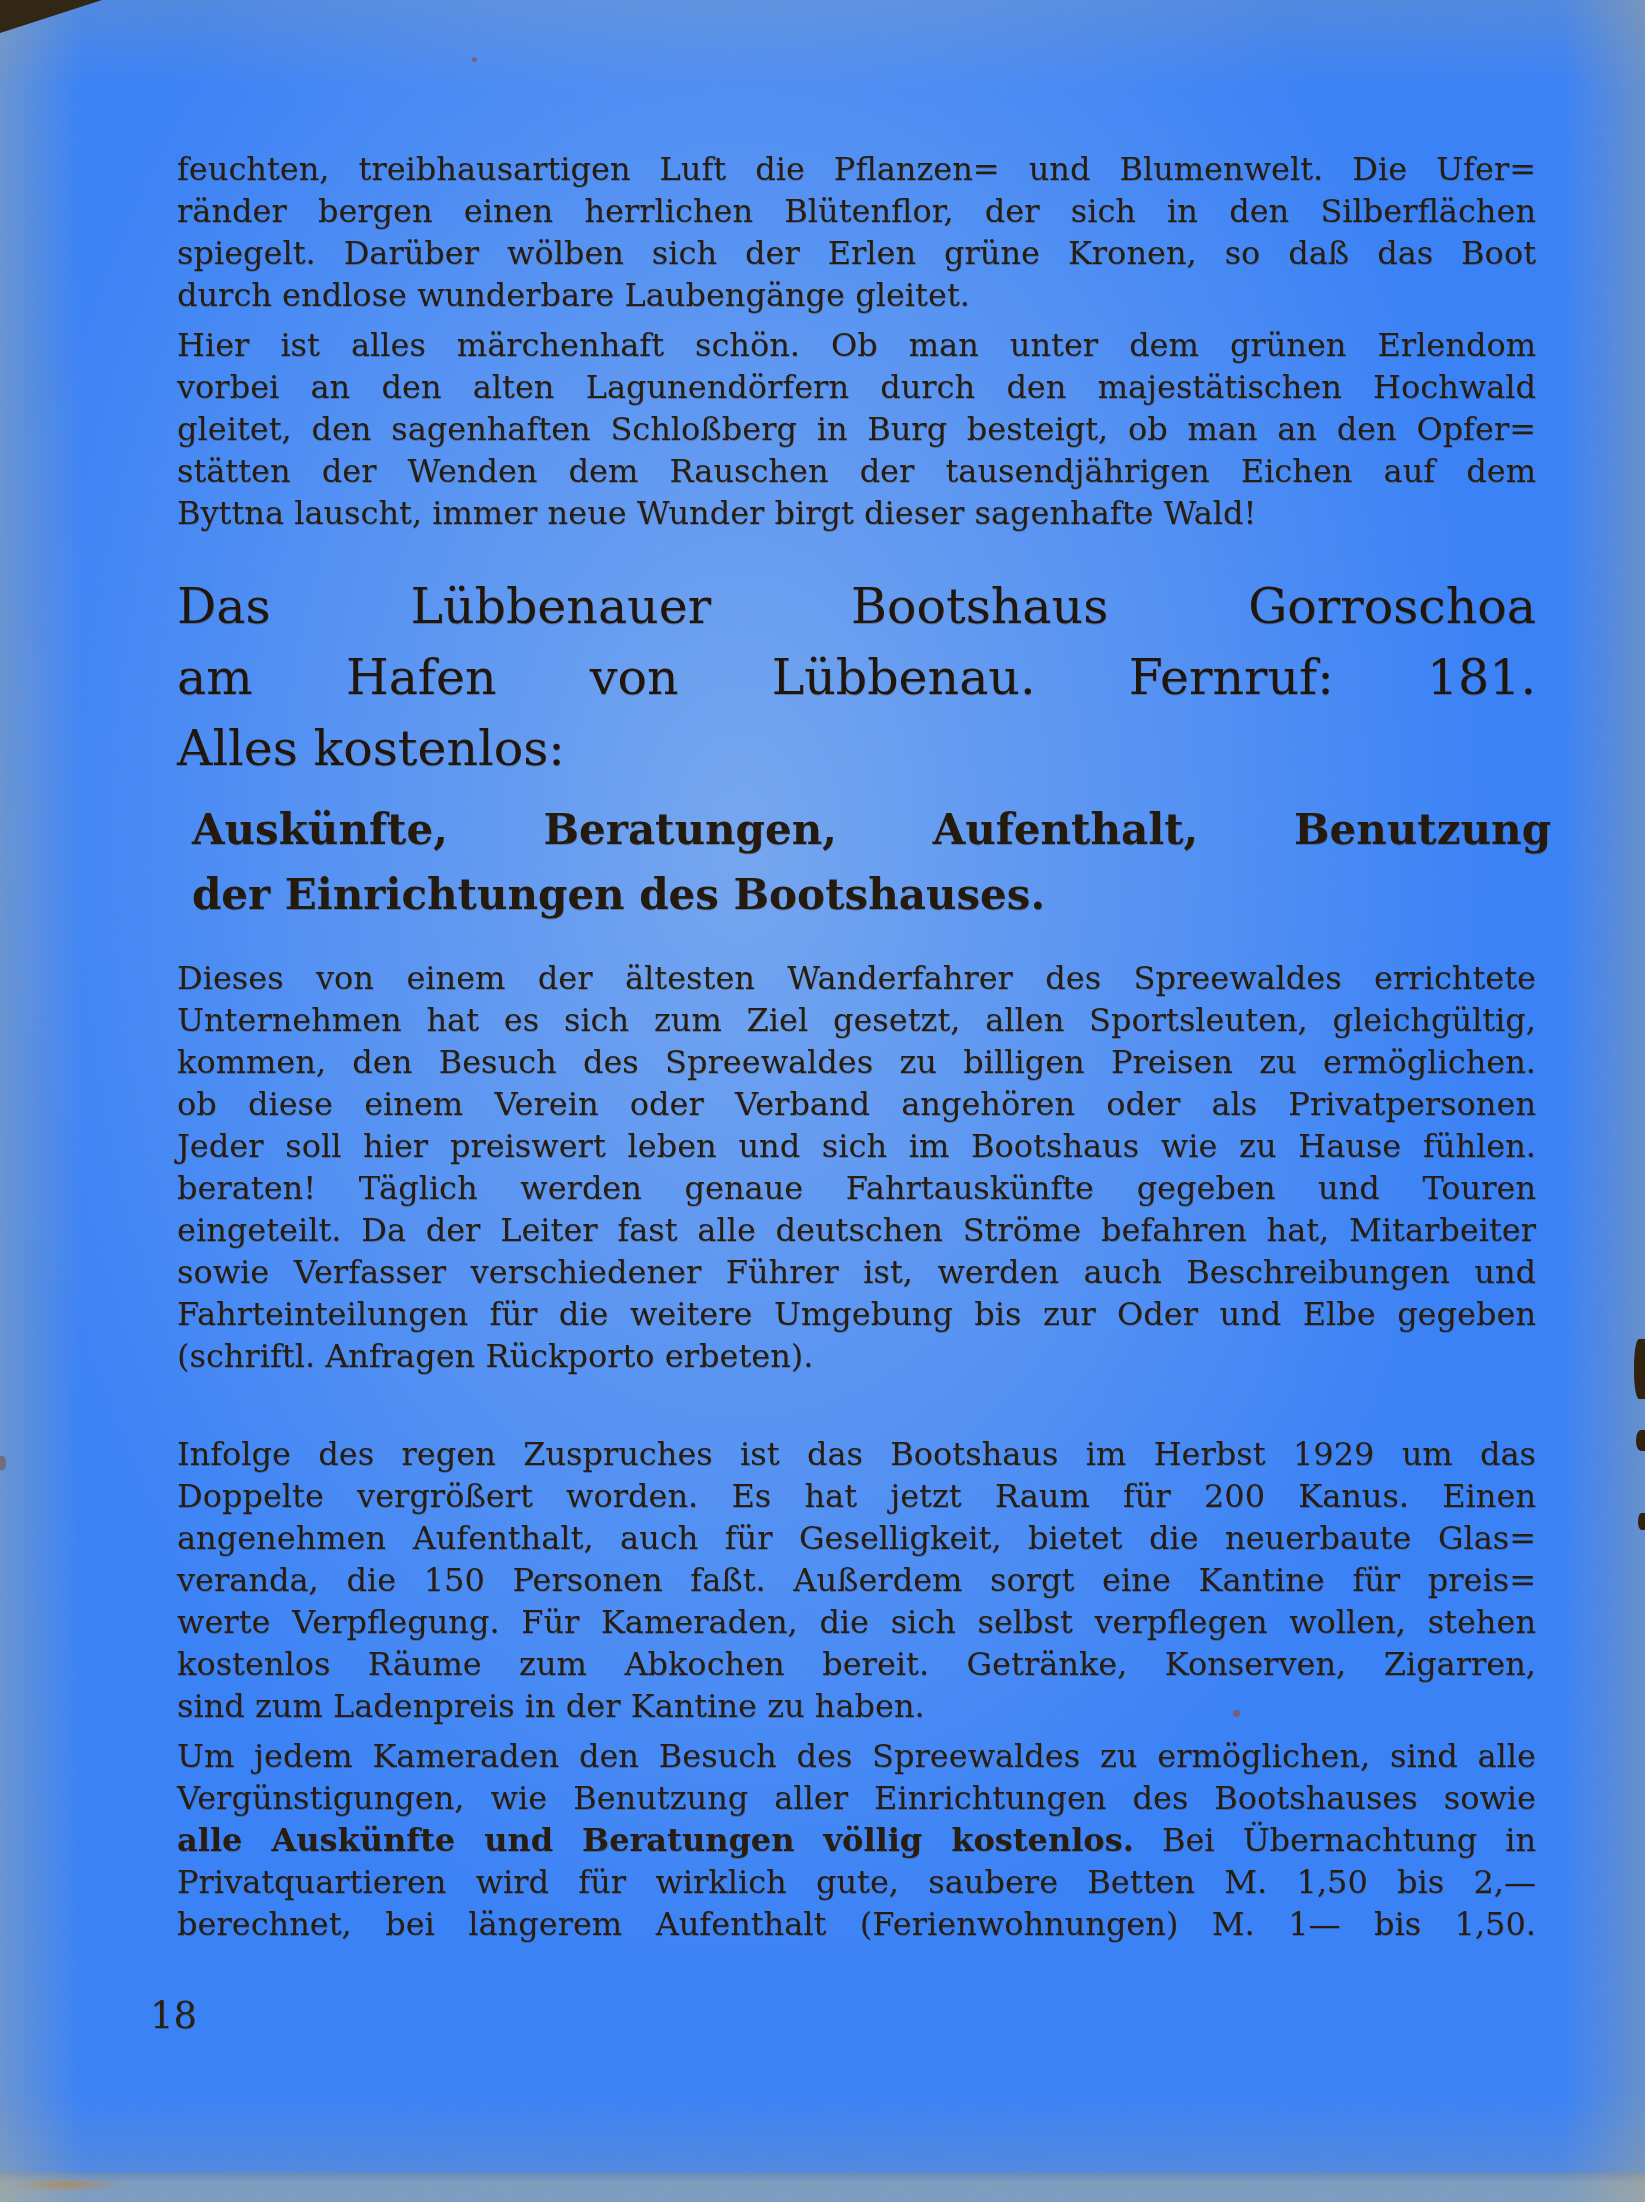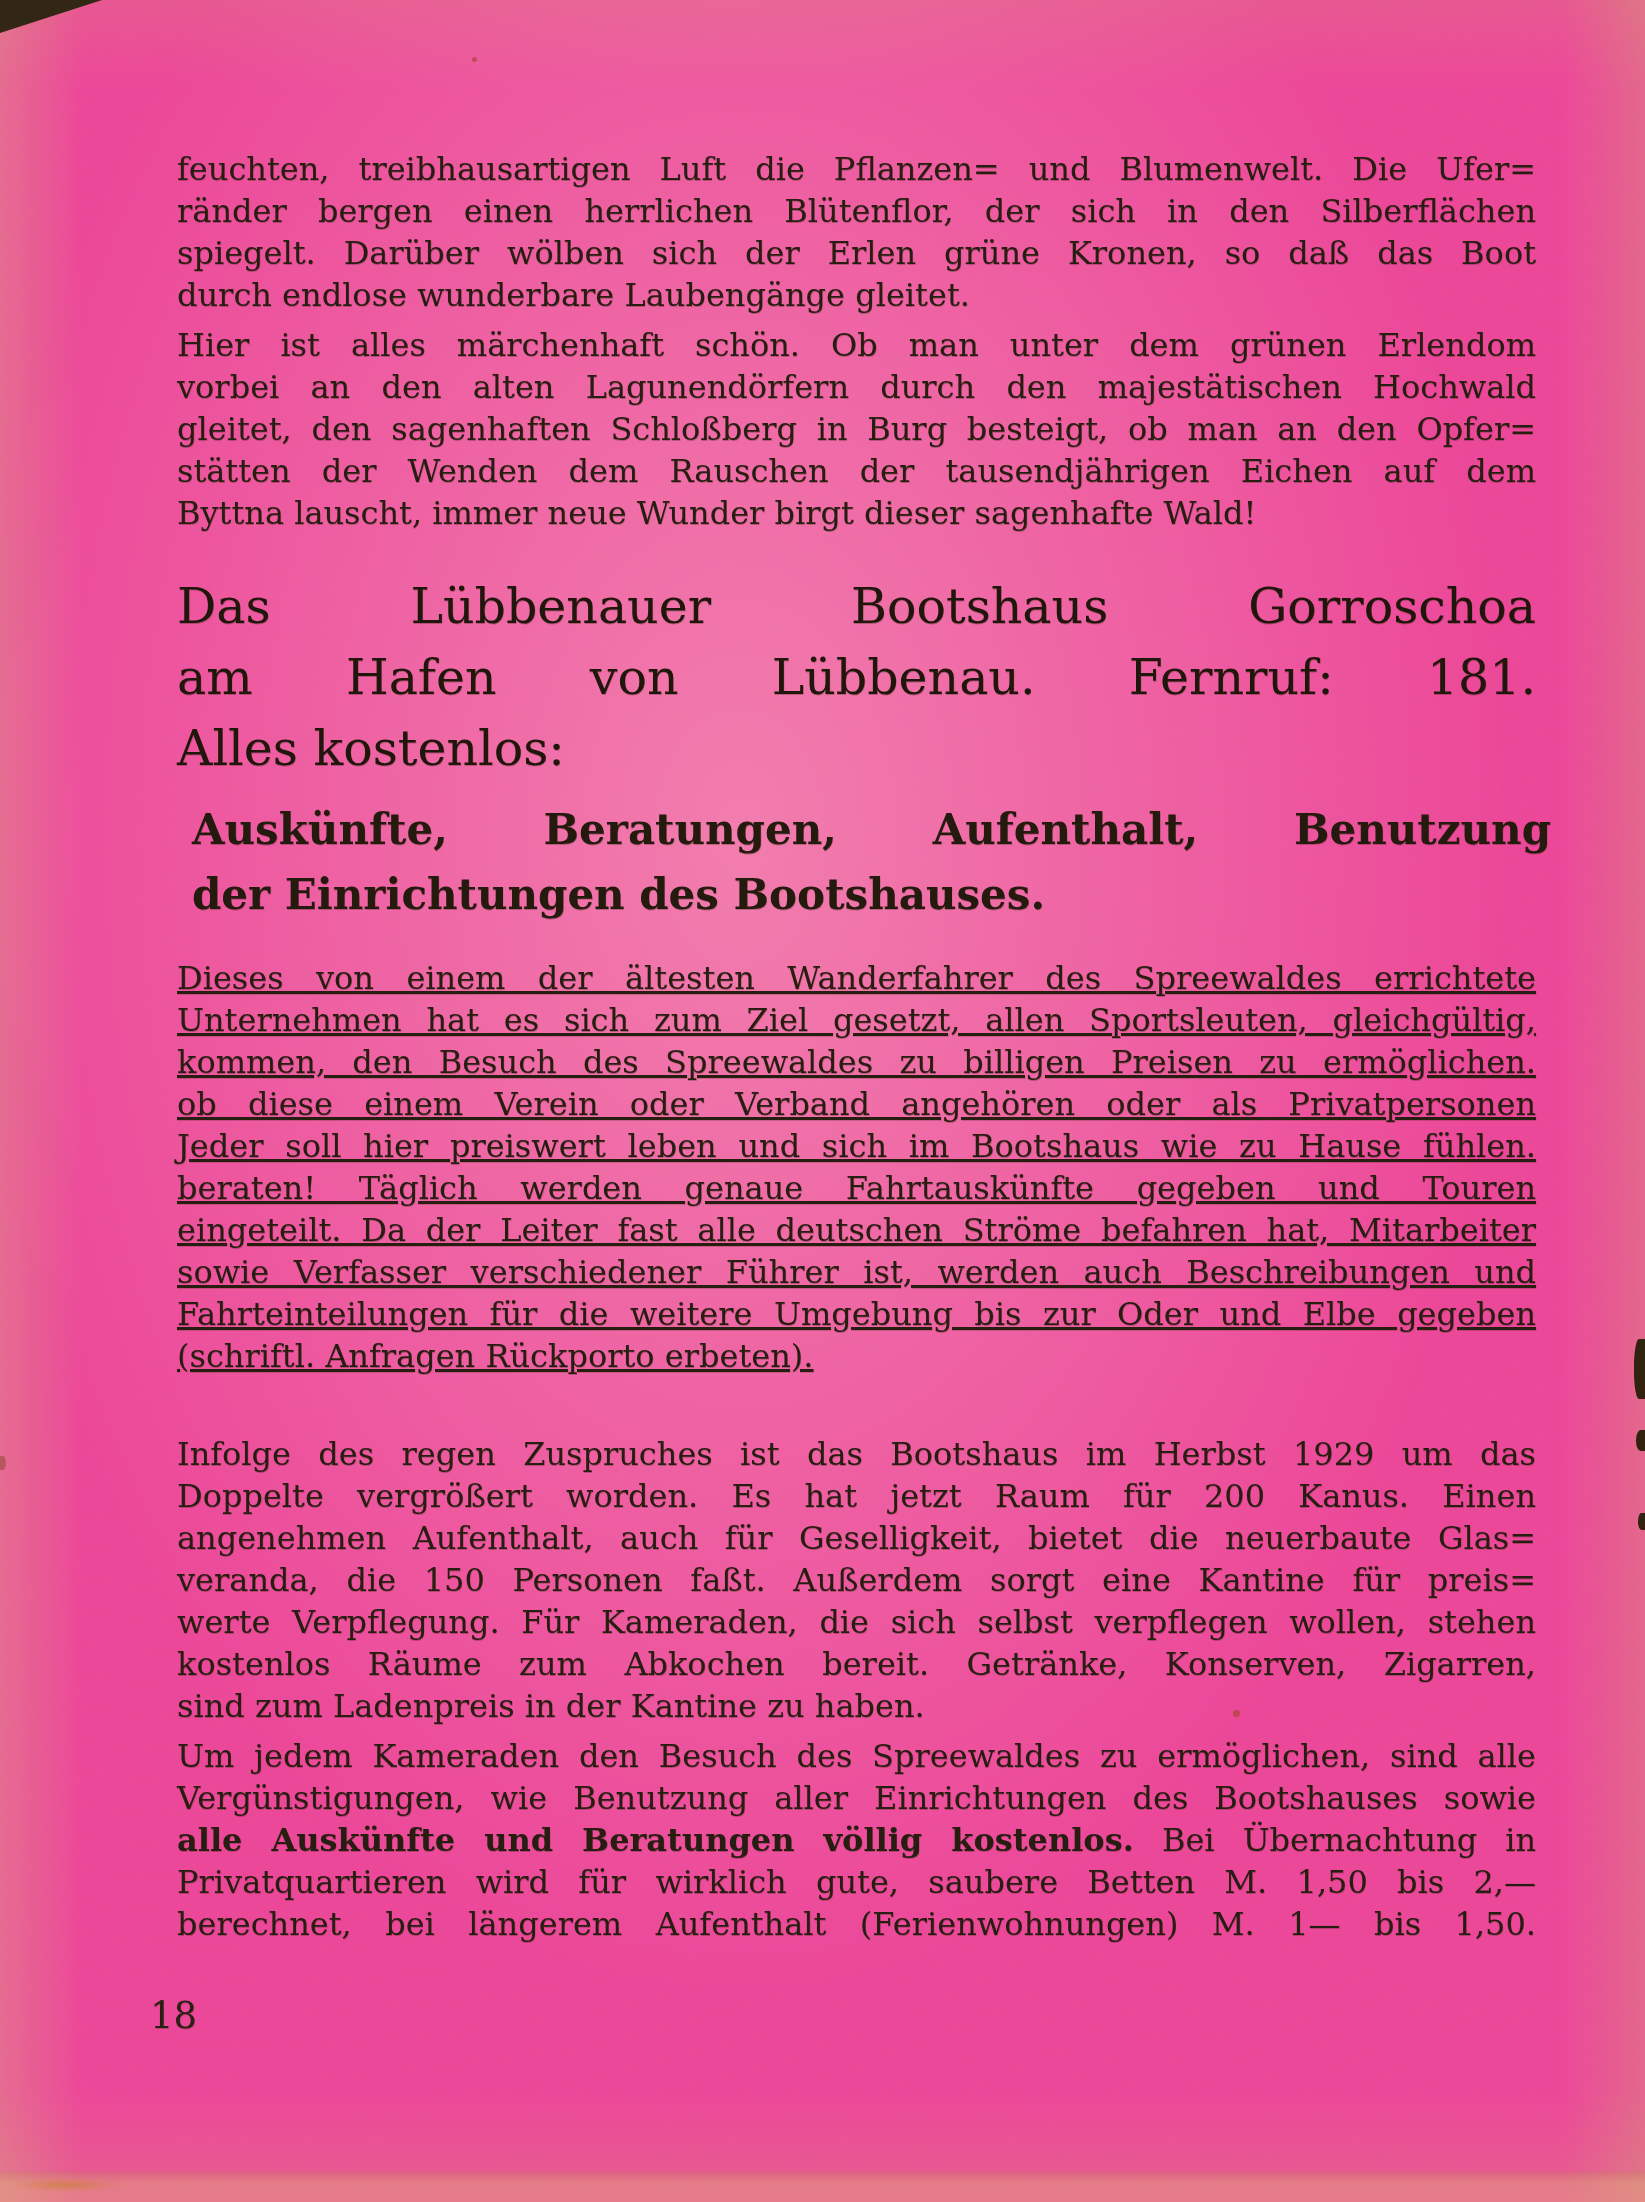--- a/index.html
+++ b/index.html
@@ -1,20 +1,20 @@
 <!DOCTYPE html>
 <html style="font-size:13.8px"><head>
 <meta charset="utf-8">
 <style>
   html,body{margin:0;padding:0;background:#d8c894;}
   #page{
     position:relative;
     width:1645px;height:2203px;
     overflow:hidden;
-    background:#ec4899;
+    background:#3b82f6;
     font-family:"DejaVu Serif","Liberation Serif",serif;
     color:#271d11;
   }
   
   .vignette{
     position:absolute;inset:0;pointer-events:none;
     background:
       radial-gradient(ellipse at 45% 38%, rgba(255,250,222,0.30) 0%, rgba(255,250,222,0) 60%),
       linear-gradient(90deg, rgba(214,190,126,0.30) 0%, rgba(214,190,126,0) 5%, rgba(214,190,126,0) 95%, rgba(205,178,110,0.30) 100%),
       linear-gradient(0deg, rgba(206,176,104,0.22) 0%, rgba(206,176,104,0) 5%),
@@ -30,21 +30,21 @@
   .body .line{font-size:32px;line-height:42px;height:42px;}
   .line{text-align:justify;text-align-last:justify;overflow:visible;white-space:nowrap0;}
   .line.last{text-align-last:left;}
   .heading .line{font-size:49px;line-height:71px;height:71px;font-weight:normal;color:#20160b;}
   .subheading .line{font-size:42px;line-height:65px;height:65px;font-weight:bold;color:#241a0e;}
   .b{font-weight:bold;}
   #p1{top:148px;}
   #p2{top:324px;}
   #heading{top:571px;}
   #subheading{top:797px;margin-left:15px;}
-  #p3{top:957px;text-decoration:underline;}
+  #p3{top:957px;}
   #p4{top:1433px;}
   #p5{top:1735px;}
   #pagenum{
     position:absolute;left:150px;top:1994px;
     font-size:37px;color:#2a2013;
     text-shadow:0.4px 0.7px 0.6px rgba(42,26,6,0.28);
   }
   
   .corner-stain{
     position:absolute;left:0;top:0;width:102px;height:33px;

